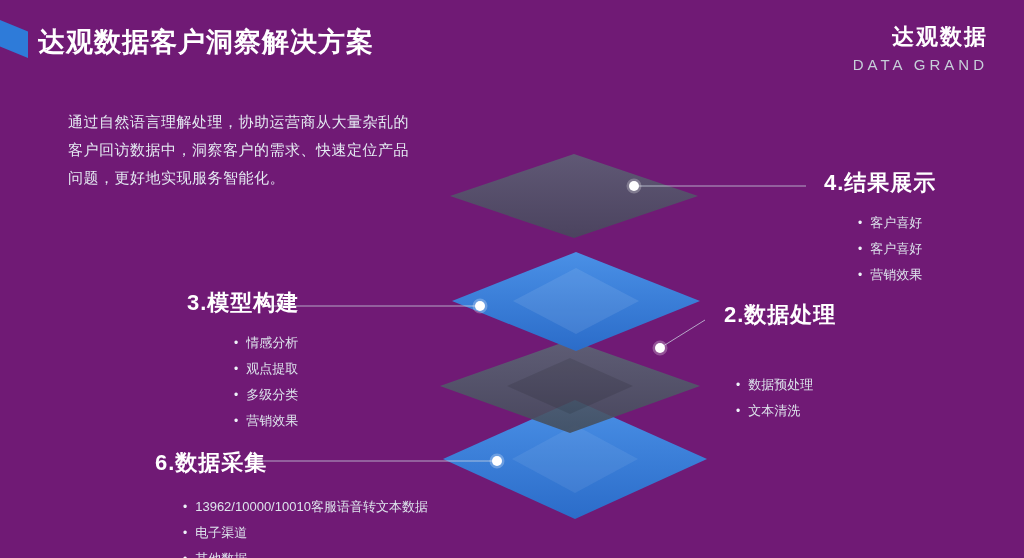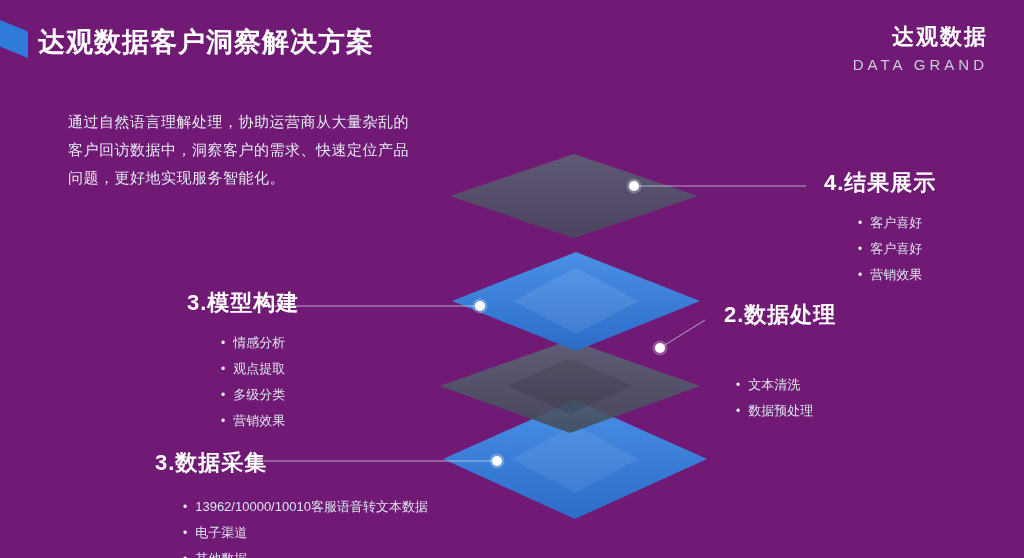--- a/index.html
+++ b/index.html
@@ -32,21 +32,21 @@
   .step { position:absolute; }
   .step h2 { margin:12px; font-size:22px; font-weight:bold; color:#ffffff; letter-spacing:1px; }
   .step ul { list-style:none; margin:0; padding:0; }
   .step li { font-size:13px; color:#dde4ec; line-height:26px; white-space:nowrap; }
   .step li::before { content:"•"; margin-right:8px; color:#eef3f9; font-size:12px; }
   .step-1 { left:143px; top:436px; }
   .step-1 ul { margin:16px 0 0 40px; }
   .step-2 { left:712px; top:288px; }
   .step-2 ul { margin:42px 0 0 24px; }
   .step-3 { left:175px; top:276px; }
-  .step-3 ul { margin:3px 0 0 46px; }
+  .step-3 ul { margin:3px 0 0 46px;text-align:center; }
   .step-4 { left:812px; top:156px; }
   .step-4 ul { margin:12px 0 0 46px; }
 </style>
 </head>
 <body>
 
 <div class="slide">
 
   <div class="flag"></div>
   <h1 class="title">达观数据客户洞察解决方案</h1>
@@ -86,33 +86,33 @@
     <line x1="262" y1="306" x2="480" y2="306" stroke="#cdd6e2" stroke-width="1" opacity="0.75"></line>
     <line x1="634" y1="186" x2="806" y2="186" stroke="#cdd6e2" stroke-width="1" opacity="0.75"></line>
 
     <circle cx="497" cy="461" r="5" fill="#ffffff" stroke="#ffffff" stroke-opacity="0.25" stroke-width="5"></circle>
     <circle cx="660" cy="348" r="5" fill="#ffffff" stroke="#ffffff" stroke-opacity="0.25" stroke-width="5"></circle>
     <circle cx="480" cy="306" r="5" fill="#ffffff" stroke="#ffffff" stroke-opacity="0.25" stroke-width="5"></circle>
     <circle cx="634" cy="186" r="5" fill="#ffffff" stroke="#ffffff" stroke-opacity="0.25" stroke-width="5"></circle>
   </svg>
 
   <div class="step step-1">
-    <h2>3.数据采集</h2>
+    <h2>6.数据采集</h2>
     <ul>
       <li>13962/10000/10010客服语音转文本数据</li>
       <li>电子渠道</li>
       <li>其他数据</li>
     </ul>
   </div>
 
   <div class="step step-2">
     <h2>2.数据处理</h2>
     <ul>
+      <li>数据预处理</li>
       <li>文本清洗</li>
-      <li>数据预处理</li>
     </ul>
   </div>
 
   <div class="step step-3">
     <h2>3.模型构建</h2>
     <ul>
       <li>情感分析</li>
       <li>观点提取</li>
       <li>多级分类</li>
       <li>营销效果</li>

